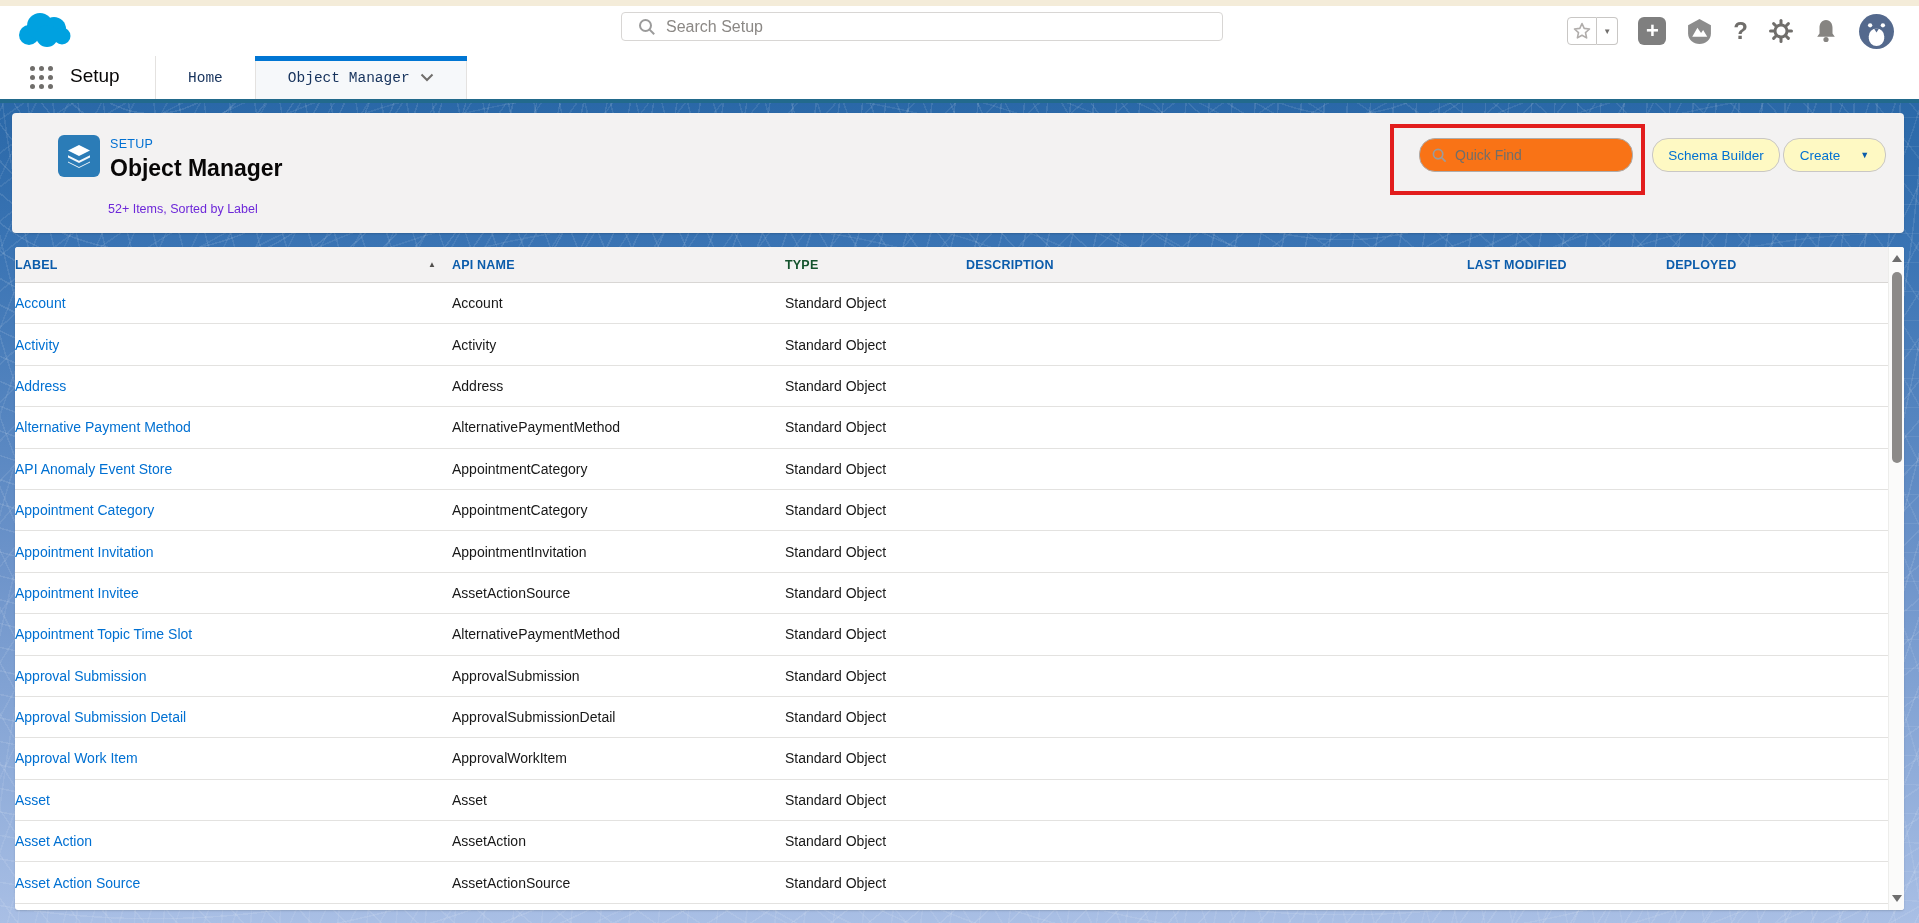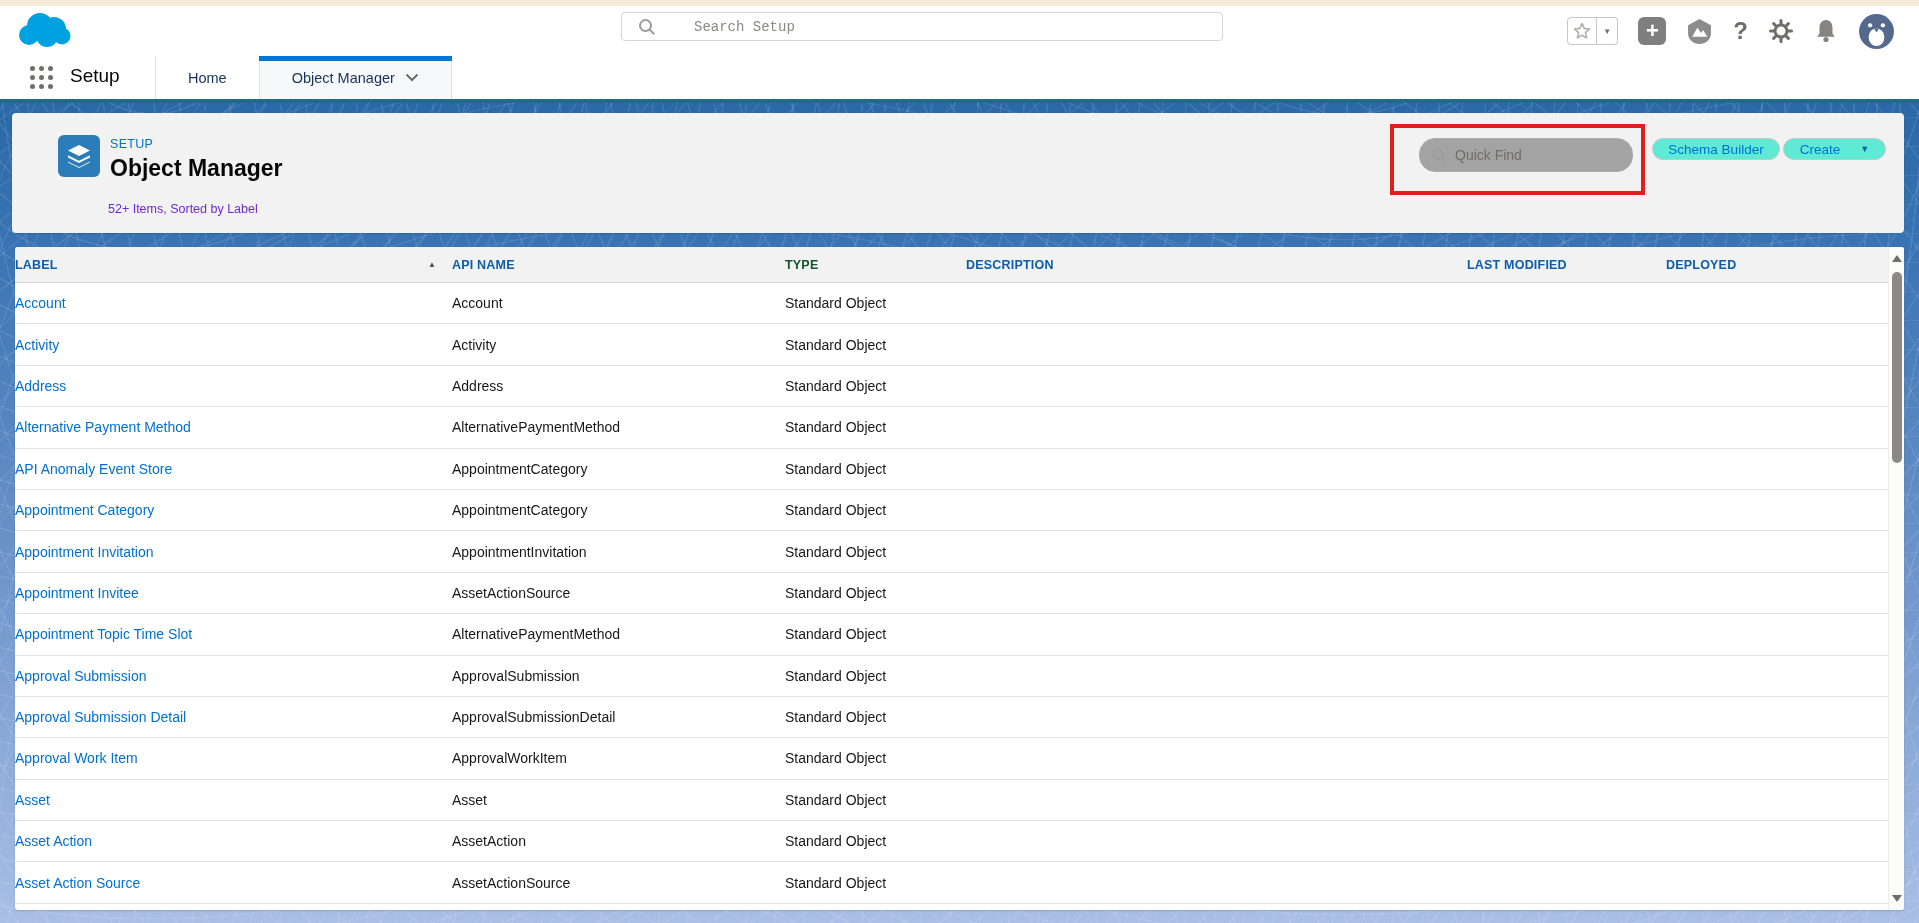--- a/index.html
+++ b/index.html
@@ -7,43 +7,43 @@
   body { font-family:"Liberation Sans","DejaVu Sans",sans-serif; background:#fff; }
   #canvas { position:relative; width:1919px; height:923px; background:#fff; overflow:hidden; }
 
   
   .top-strip { position:absolute; left:0; top:0; width:1919px; height:6px; background:#f4ecd9; }
   .global-header { position:absolute; left:0; top:6px; width:1919px; height:50px; background:#fff; }
   .sf-cloud { position:absolute; left:14px; top:2px; }
   .global-search { position:absolute; left:621px; top:6px; width:602px; height:29px;
     border:1px solid #d8d6d4; border-radius:4px; background:#fff; display:flex; align-items:center; padding:0 10px; }
   .global-search svg { margin:0 10px 0 6px; flex:none; }
-  .global-search input { border:none; outline:none; flex:1; font-size:14px; color:#16325c;
-    font-family:Liberation Mono, monospace; background:transparent;margin-left:28px; }
+  .global-search input { border:none; outline:none; flex:1; font-size:16px; color:#16325c;
+    font-family:Liberation Sans, sans-serif; background:transparent; }
   .global-search input::placeholder { color:#8b8885; }
   .hdr-icons { position:absolute; right:24px; top:0; height:50px; display:flex; align-items:center; gap:20px; }
   .fav-group { display:flex; height:28px; }
   .fav-star { width:30px; height:28px; border:1px solid #c9c7c5; border-radius:4px 0 0 4px;
     display:flex; align-items:center; justify-content:center; background:#fff; }
   .fav-caret { width:21px; height:28px; border:1px solid #c9c7c5; border-left:none; border-radius:0 4px 4px 0;
     display:flex; align-items:center; justify-content:center; background:#fff; color:#706e6b; font-size:8px; }
   .plus-tile { width:28px; height:28px; background:#7f7f7f; border-radius:6px; color:#fff;
     font-size:22px; font-weight:bold; display:flex; align-items:center; justify-content:center; line-height:1; }
   .icon-btn { display:flex; align-items:center; justify-content:center; }
   .help-q { font-size:24px; font-weight:bold; color:#706e6b; }
 
   
   .nav-bar { position:absolute; left:0; top:56px; width:1919px; height:43px; background:#fff; display:flex; align-items:stretch; }
   .waffle { position:absolute; left:30px; top:10px; width:24px; height:24px;
     display:grid; grid-template-columns:repeat(3,5px); grid-template-rows:repeat(3,5px); gap:4px; }
   .waffle i { background:#706e6b; border-radius:50%; }
   .app-label { position:absolute; left:70px; top:9px; font-size:19px; color:#080707; }
   .tabs { position:absolute; left:155px; top:0; height:43px; display:flex; }
   .tab { height:43px; display:flex; align-items:center; gap:10px; padding:0 32px; font-size:14.5px; color:#16325c;
-    border-left:1px solid #e4e2e0; position:relative; background:#fff; }
+    border-left:1px solid #e4e2e0; position:relative; background:#fff;font-family:Liberation Mono, monospace; }
   .tab:last-child { border-right:1px solid #e4e2e0; }
   .tab.active { background:#f6f8fa; }
   .tab.active::before { content:""; position:absolute; left:-1px; right:-1px; top:0; height:5px; background:#0176d3; }
 
   
   .bg { position:absolute; left:0; top:99px; width:1919px; height:824px; border-top:4px solid #226a8c;
     background:
       repeating-radial-gradient(circle at 8% -10%,  rgba(255,255,255,0.10) 0 1.5px, transparent 1.5px 23px),
       repeating-radial-gradient(circle at 36% 120%, rgba(255,255,255,0.08) 0 1.5px, transparent 1.5px 27px),
       repeating-radial-gradient(circle at 70% -20%, rgba(255,255,255,0.09) 0 1.5px, transparent 1.5px 25px),
@@ -52,26 +52,26 @@
 
   
   .header-card { position:absolute; left:12px; top:113px; width:1892px; height:120px; background:#f3f2f2;
     border-radius:4px; box-shadow:0 1px 2px rgba(0,0,0,.15); }
   .obj-tile { position:absolute; left:46px; top:22px; width:42px; height:42px; background:#2b7cb7; border-radius:6px;
     display:flex; align-items:center; justify-content:center; }
   .eyebrow { position:absolute; left:98px; top:24px; font-size:12.5px; color:#0070d2; letter-spacing:.3px; }
   .page-title { position:absolute; left:98px; top:42px; font-size:23px; font-weight:bold; color:#080707; }
   .summary { position:absolute; left:96px; top:89px; font-size:12.5px; color:#6d28d9; }
   .quick-find { position:absolute; left:1407px; top:25px; width:214px; height:34px; border:1px solid #aeacab;
-    border-radius:16px; background:#a3a3a3; display:flex; align-items:center; padding:0 12px; }
+    border-radius:16px; background:#f97316; display:flex; align-items:center; padding:0 12px; }
   .quick-find svg { margin-right:8px; flex:none; }
   .quick-find input { border:none; outline:none; flex:1; font-size:14px; color:#16325c; background:transparent;
     font-family:"Liberation Sans","DejaVu Sans",sans-serif; }
   .quick-find input::placeholder { color:#706e6b; }
-  .btn { position:absolute; top:25px; height:22px; background:#5eead4; border:1px solid #c9c7c5; border-radius:16px;
+  .btn { position:absolute; top:25px; height:34px; background:#fef9c3; border:1px solid #c9c7c5; border-radius:16px;
     color:#0070d2; font-size:13.5px; display:flex; align-items:center; justify-content:center; cursor:pointer; }
   .btn-schema { left:1640px; width:128px; }
   .btn-create { left:1771px; width:103px; gap:20px; }
   .create-caret { font-size:9px; color:#0b5cab; }
   .red-box { position:absolute; left:1378px; top:11px; width:255px; height:71px; border:4px solid #e21d1d;
     pointer-events:none; }
 
   
   .table-card { position:absolute; left:15px; top:247px; width:1889px; height:663px; background:#fff;
     border-radius:3px; overflow:hidden; box-shadow:0 1px 2px rgba(0,0,0,.15); }

